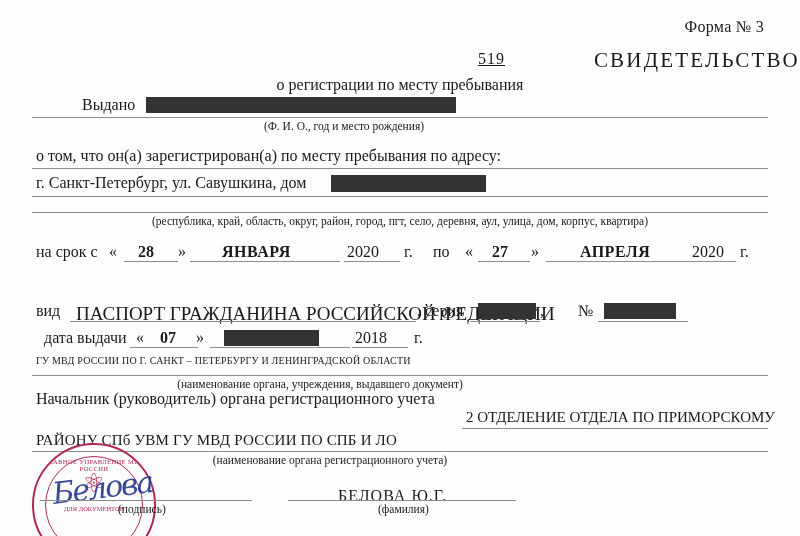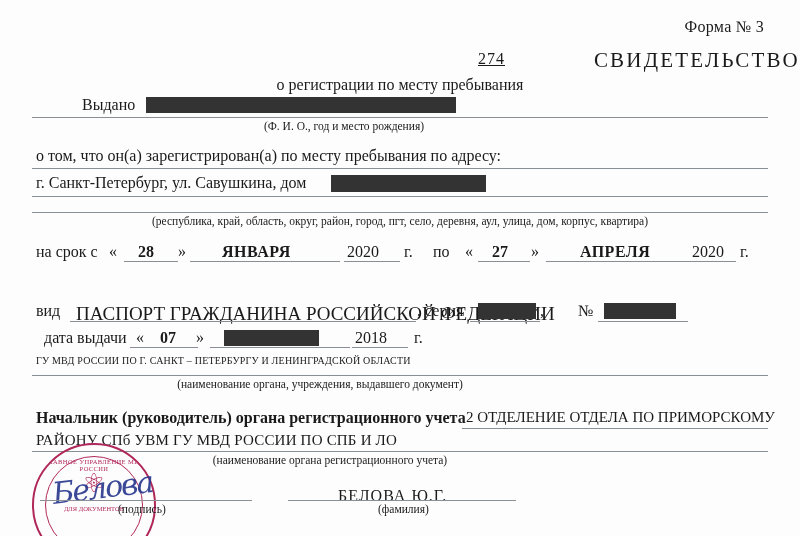--- a/index.html
+++ b/index.html
@@ -146,21 +146,21 @@
   }
 </style>
 </head>
 <body>
 
 <div class="page">
 
   <div class="form-no">Форма № 3</div>
 
   <div class="title">СВИДЕТЕЛЬСТВО</div>
-  <div class="title-num">274</div>
+  <div class="title-num">519</div>
   <div class="subtitle">о регистрации по месту пребывания</div>
 
   <div class="row" style="left:82px; top:96px;">Выдано</div>
   <div class="redact" style="position:absolute; left:146px; top:97px; width:310px; height:16px;"></div>
   <div class="line" style="left:32px; top:117px; width:736px;"></div>
   <div class="caption" style="top:120px; left:-56px;">(Ф. И. О., год и место рождения)</div>
 
   <div class="row" style="left:36px; top:147px;">о том, что он(а) зарегистрирован(а) по месту пребывания по адресу:</div>
   <div class="line" style="left:32px; top:168px; width:736px;"></div>
 
@@ -212,21 +212,21 @@
   <div class="row" style="left:355px; top:329px;">2018</div>
   <div class="row" style="left:414px; top:329px;">г.</div>
   <div class="line" style="left:130px; top:347px; width:68px;"></div>
   <div class="line" style="left:210px; top:347px; width:140px;"></div>
   <div class="line" style="left:352px; top:347px; width:56px;"></div>
 
   <div class="row" style="left:36px; top:355px; font-size:10px; letter-spacing:0.2px;">ГУ  МВД  РОССИИ  ПО  Г. САНКТ – ПЕТЕРБУРГУ  И  ЛЕНИНГРАДСКОЙ ОБЛАСТИ</div>
   <div class="line" style="left:32px; top:375px; width:736px;"></div>
   <div class="caption" style="top:378px; left:-80px;">(наименование органа, учреждения, выдавшего документ)</div>
 
-  <div class="row" style="left:36px; top:409px;font-weight:bold;">Начальник (руководитель) органа регистрационного учета</div>
+  <div class="row" style="left:36px; top:390px;">Начальник (руководитель) органа регистрационного учета</div>
   <div class="row" style="left:466px; top:409px; font-size:15px;">2 ОТДЕЛЕНИЕ ОТДЕЛА  ПО ПРИМОРСКОМУ</div>
   <div class="line" style="left:462px; top:428px; width:306px;"></div>
   <div class="row" style="left:36px; top:432px; font-size:15px; letter-spacing:0.2px;">РАЙОНУ СПб УВМ  ГУ  МВД РОССИИ  ПО СПБ  И  ЛО</div>
   <div class="line" style="left:32px; top:451px; width:736px;"></div>
   <div class="caption" style="top:454px; left:-70px;">(наименование органа регистрационного учета)</div>
 
   <div class="stamp">
     <div class="inner-ring"></div>
     <div class="arc-top">ГЛАВНОЕ УПРАВЛЕНИЕ МВД РОССИИ</div>
     <div class="crest">⚛</div>

